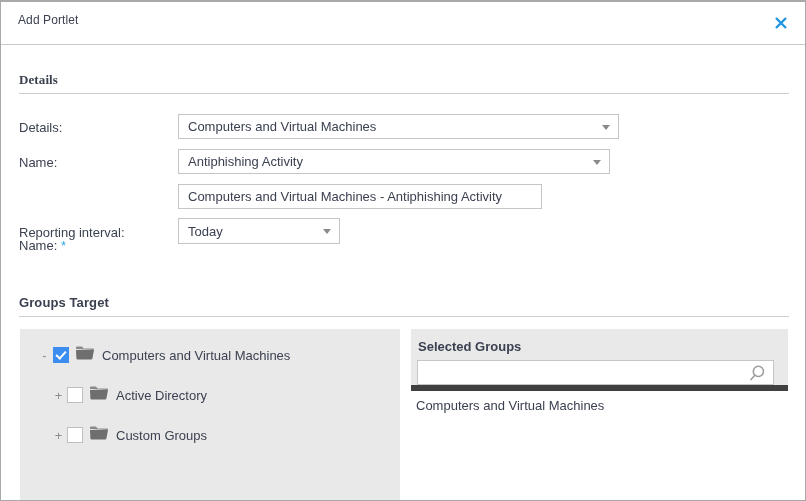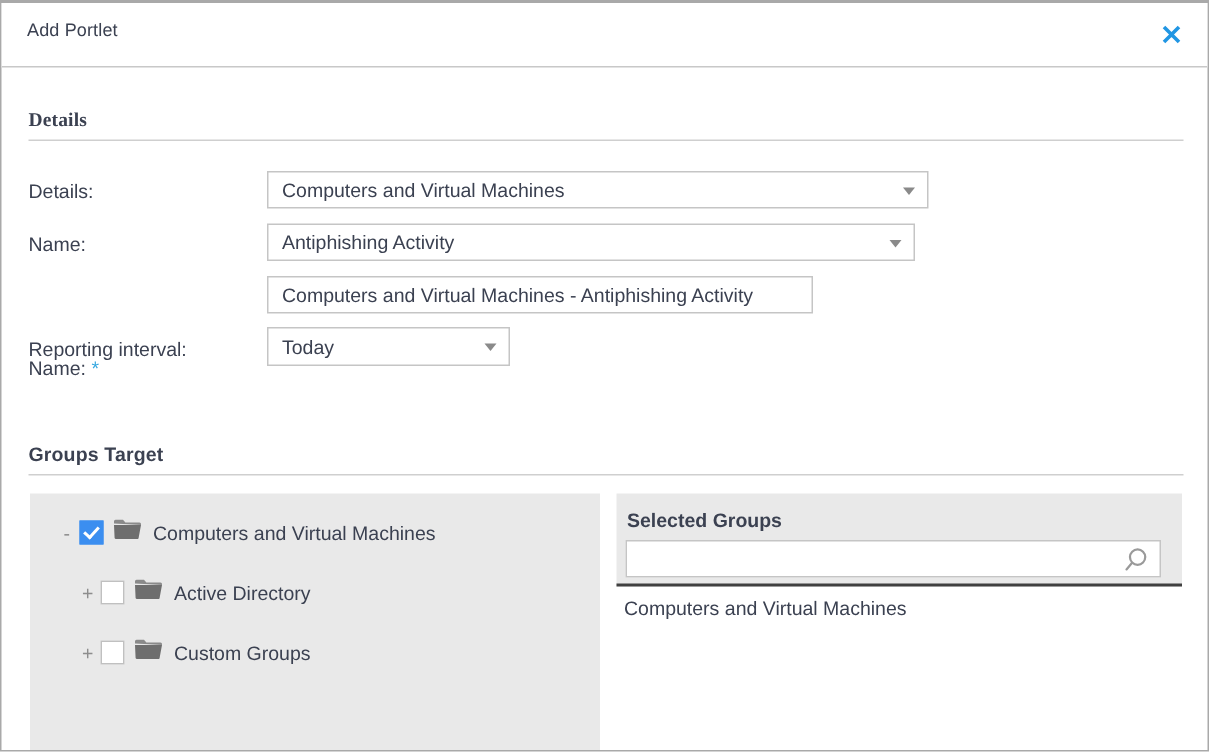--- a/index.html
+++ b/index.html
@@ -183,21 +183,21 @@
     width: 377px;
     height: 175px;
   }
   .sel-header {
     position: absolute;
     left: 0;
     top: 0;
     width: 377px;
     height: 62px;
     background: #e9e9e9;
-    border-bottom: 2px solid #404040;
+    border-bottom: 6px solid #404040;
   }
   .sel-title {
     position: absolute;
     left: 7px;
     top: 10px;
     font-size: 13px;
     font-weight: bold;
     color: #3b4151;
   }
   .sel-search {

